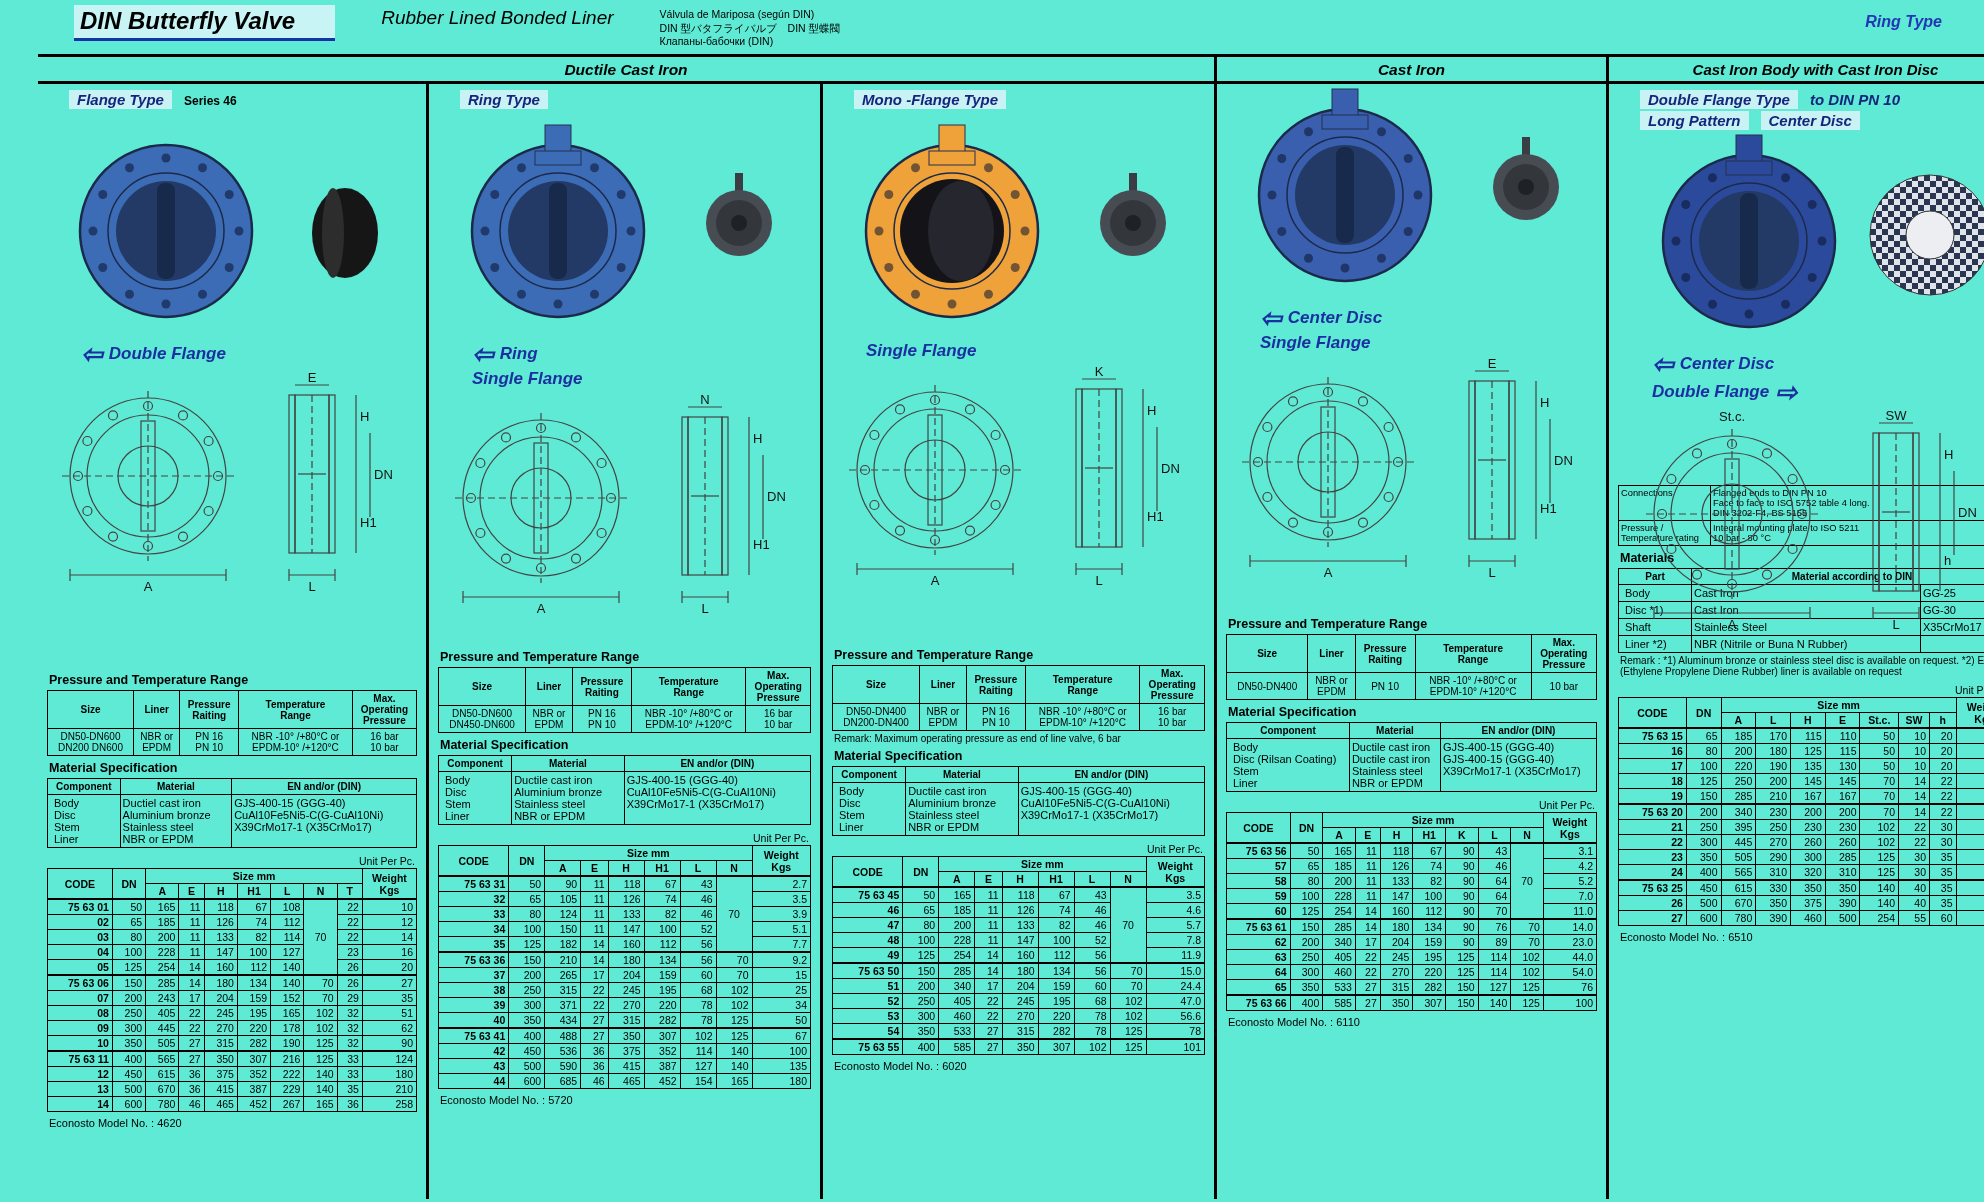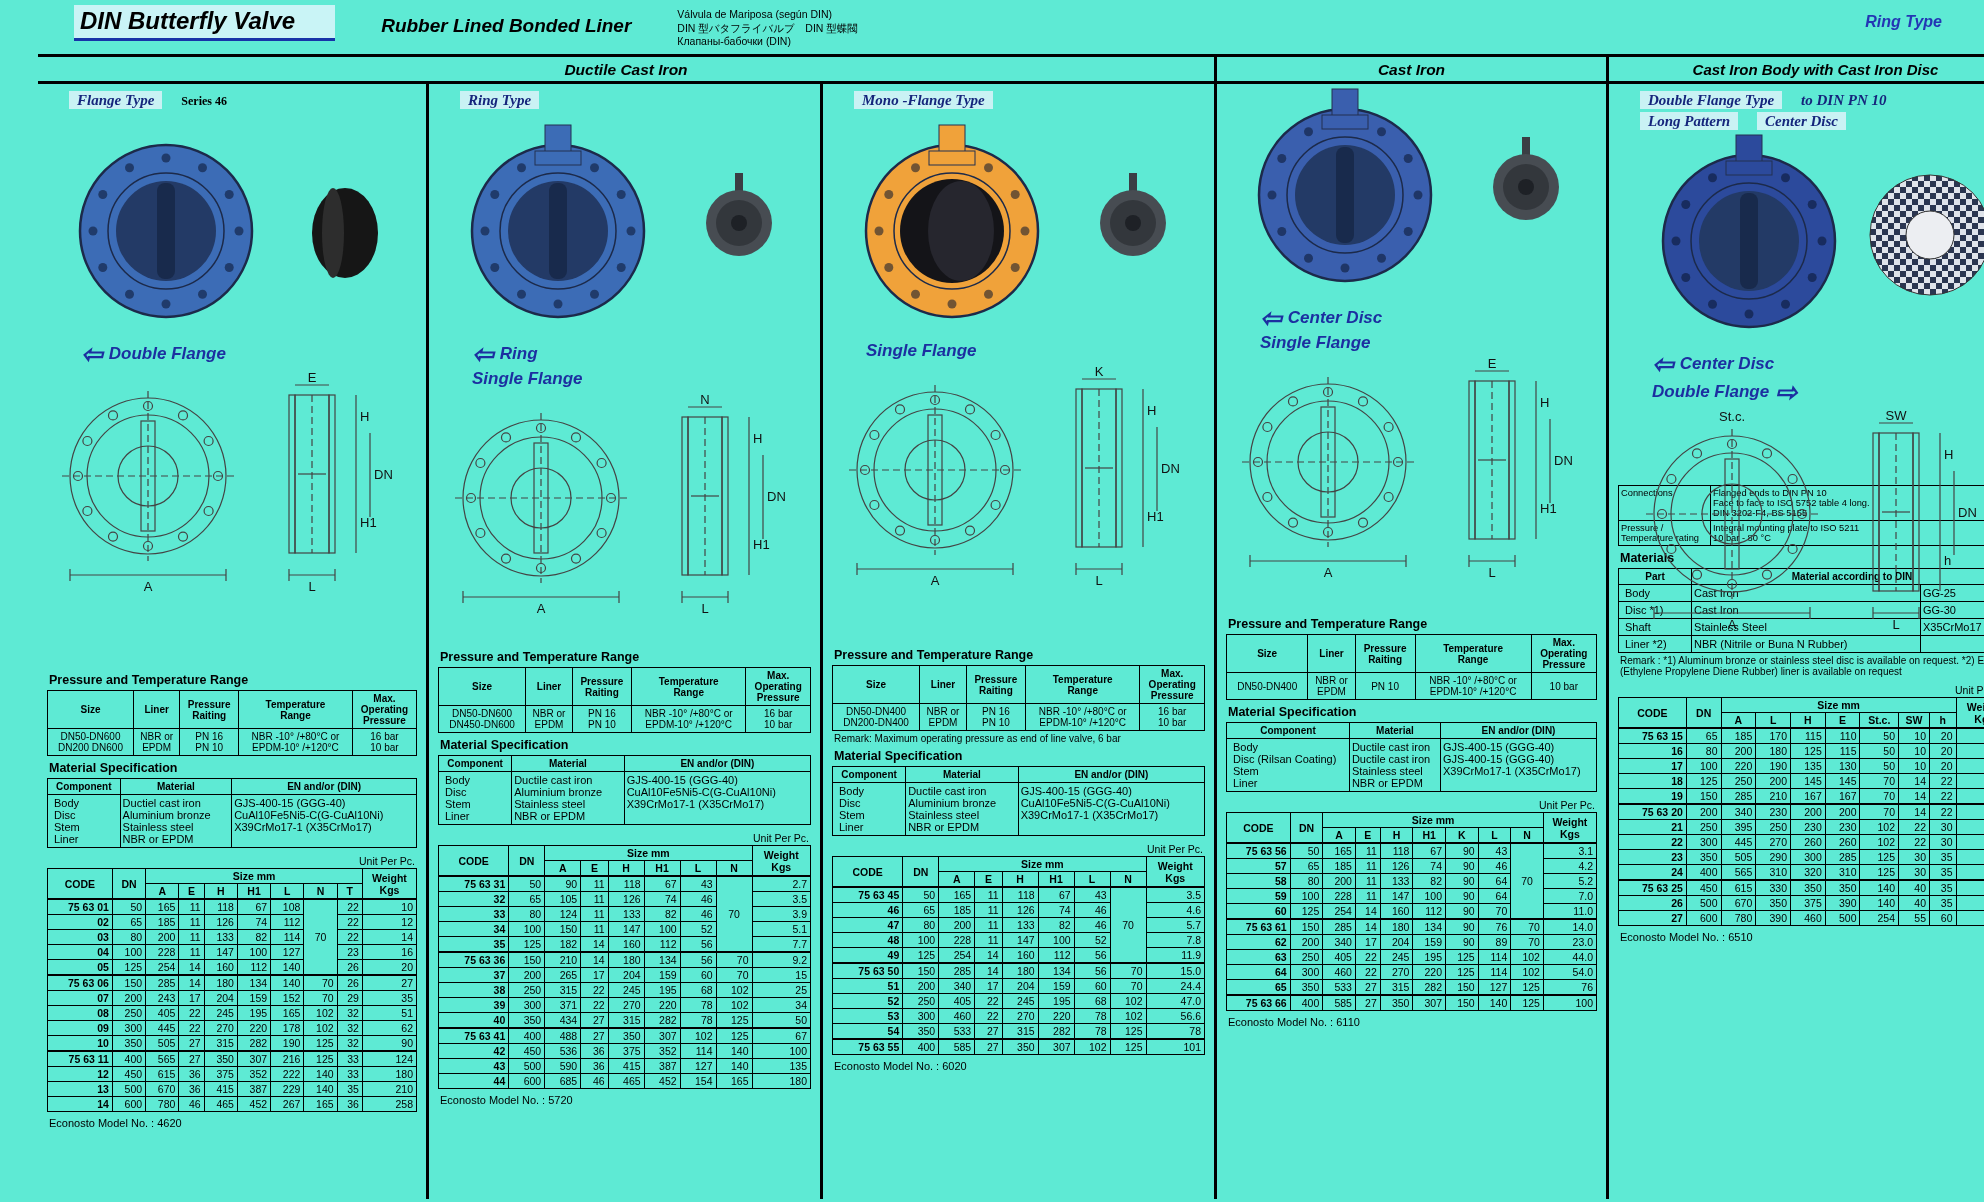--- a/index.html
+++ b/index.html
@@ -2,38 +2,38 @@
 <html><head>
 <meta charset="utf-8">
 <style>
   * { margin:0; padding:0; box-sizing:border-box; }
   body { width:1984px; height:1202px; font-family:"Liberation Sans", sans-serif; background:#fff; color:#000; }
   .page { position:relative; width:1984px; height:1202px; overflow:hidden; background:#5eead4;padding-left:38px; }
 
   
   .header { height:57px; border-bottom:3px solid #000; display:flex; align-items:flex-start; padding:5px 14px 0 36px; gap:46px; }
   .title { font-style:italic; font-weight:bold; font-size:24px; background:#c9f4f6; padding:2px 40px 3px 6px; border-bottom:3px solid #1733a8; white-space:nowrap; }
-  .subtitle { font-style:italic; font-weight:bold; font-size:19px; margin-top:10px; white-space:nowrap; }
+  .subtitle { font-style:italic; font-weight:normal; font-size:19px; margin-top:2px; white-space:nowrap; }
   .langs { font-size:10.5px; line-height:1.3; margin-top:3px; }
   .corner { margin-left:auto; font-style:italic; font-weight:bold; font-size:16px; color:#2336b4; margin-top:8px; padding-right:28px; }
 
   
   .section-row { display:grid; grid-template-columns:388px 394px 394px 392px 416px; height:27px; border-bottom:3px solid #000; }
   .section-cell { font-style:italic; font-weight:bold; font-size:15.5px; text-align:center; padding-top:4px; }
   .section-cell + .section-cell { border-left:3px solid #000; }
   .section-cell.plain { font-size:15px; }
 
   
   .columns { display:grid; grid-template-columns:388px 394px 394px 392px 416px; height:1115px; }
   .col { padding:3px 9px 0 9px; overflow:hidden; }
   .col + .col { border-left:3px solid #000; }
 
   .subtype { min-height:36px; padding:4px 0 0 22px; }
   .subtype-line { margin-bottom:3px; }
-  .seg { font-style:italic; font-weight:bold; font-size:15px; color:#15257c; margin-right:19px;font-family:Liberation Serif, serif; }
+  .seg { font-style:italic; font-weight:bold; font-size:15px; color:#15257c; margin-right:12px; }
   .seg.hl { background:#c9f2f4; padding:1px 8px; }
   .seg.small { font-size:12px; color:#000; font-style:normal; }
 
   .figures { position:relative; }
   .photo-wrap { text-align:center; }
   .ann { display:flex; align-items:center; gap:6px; font-style:italic; font-weight:bold; font-size:17px; color:#1c2fa0; padding-left:34px; margin:2px 0; }
   .arrow { font-size:26px; line-height:1; color:#1c2fa0; }
   .diagram-wrap { text-align:center; margin-top:4px; }
 
   .sec-title { font-weight:bold; font-size:12.5px; margin:5px 0 3px 2px; }

